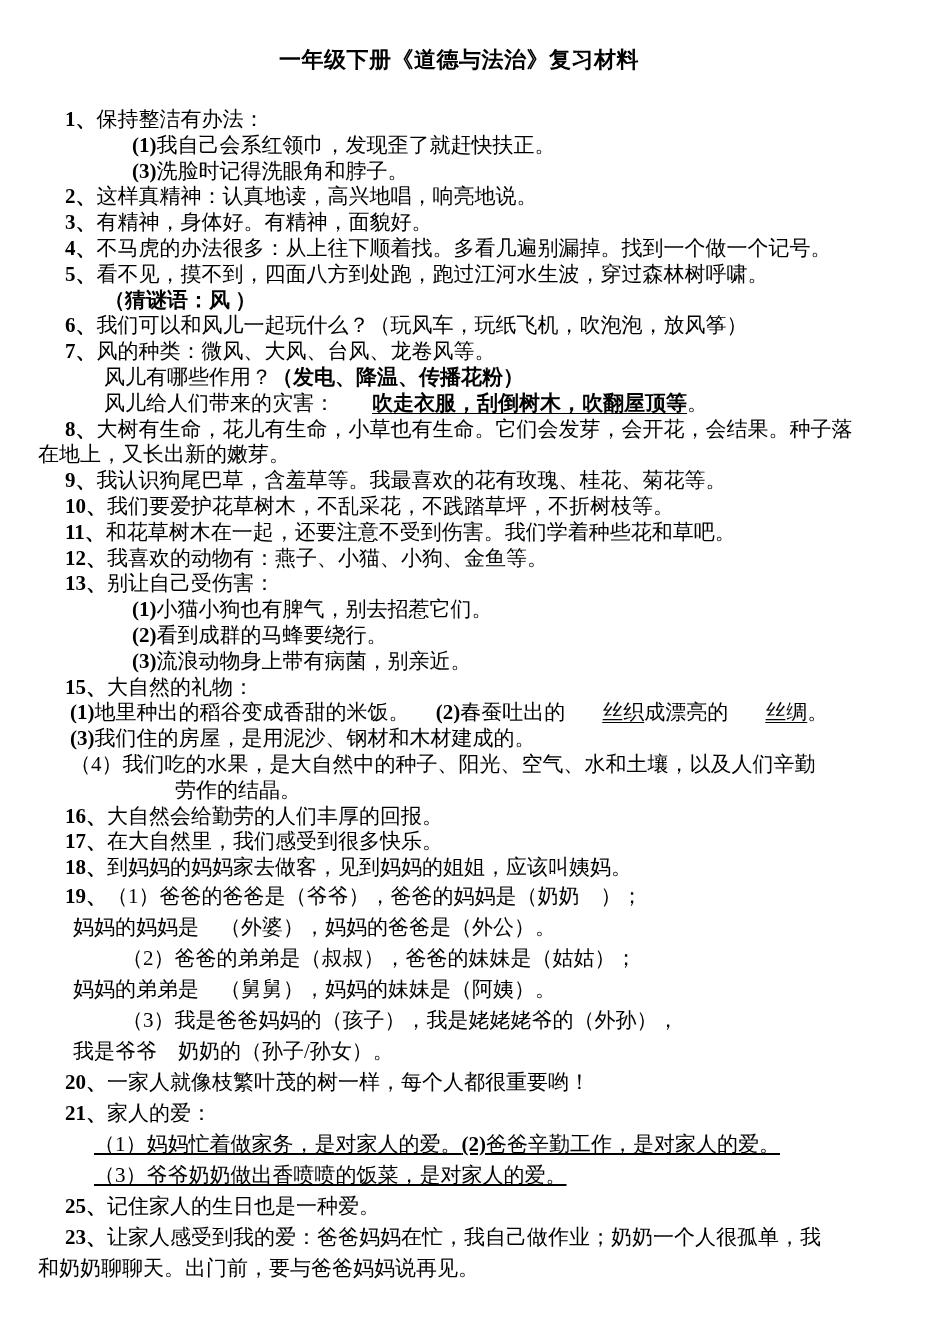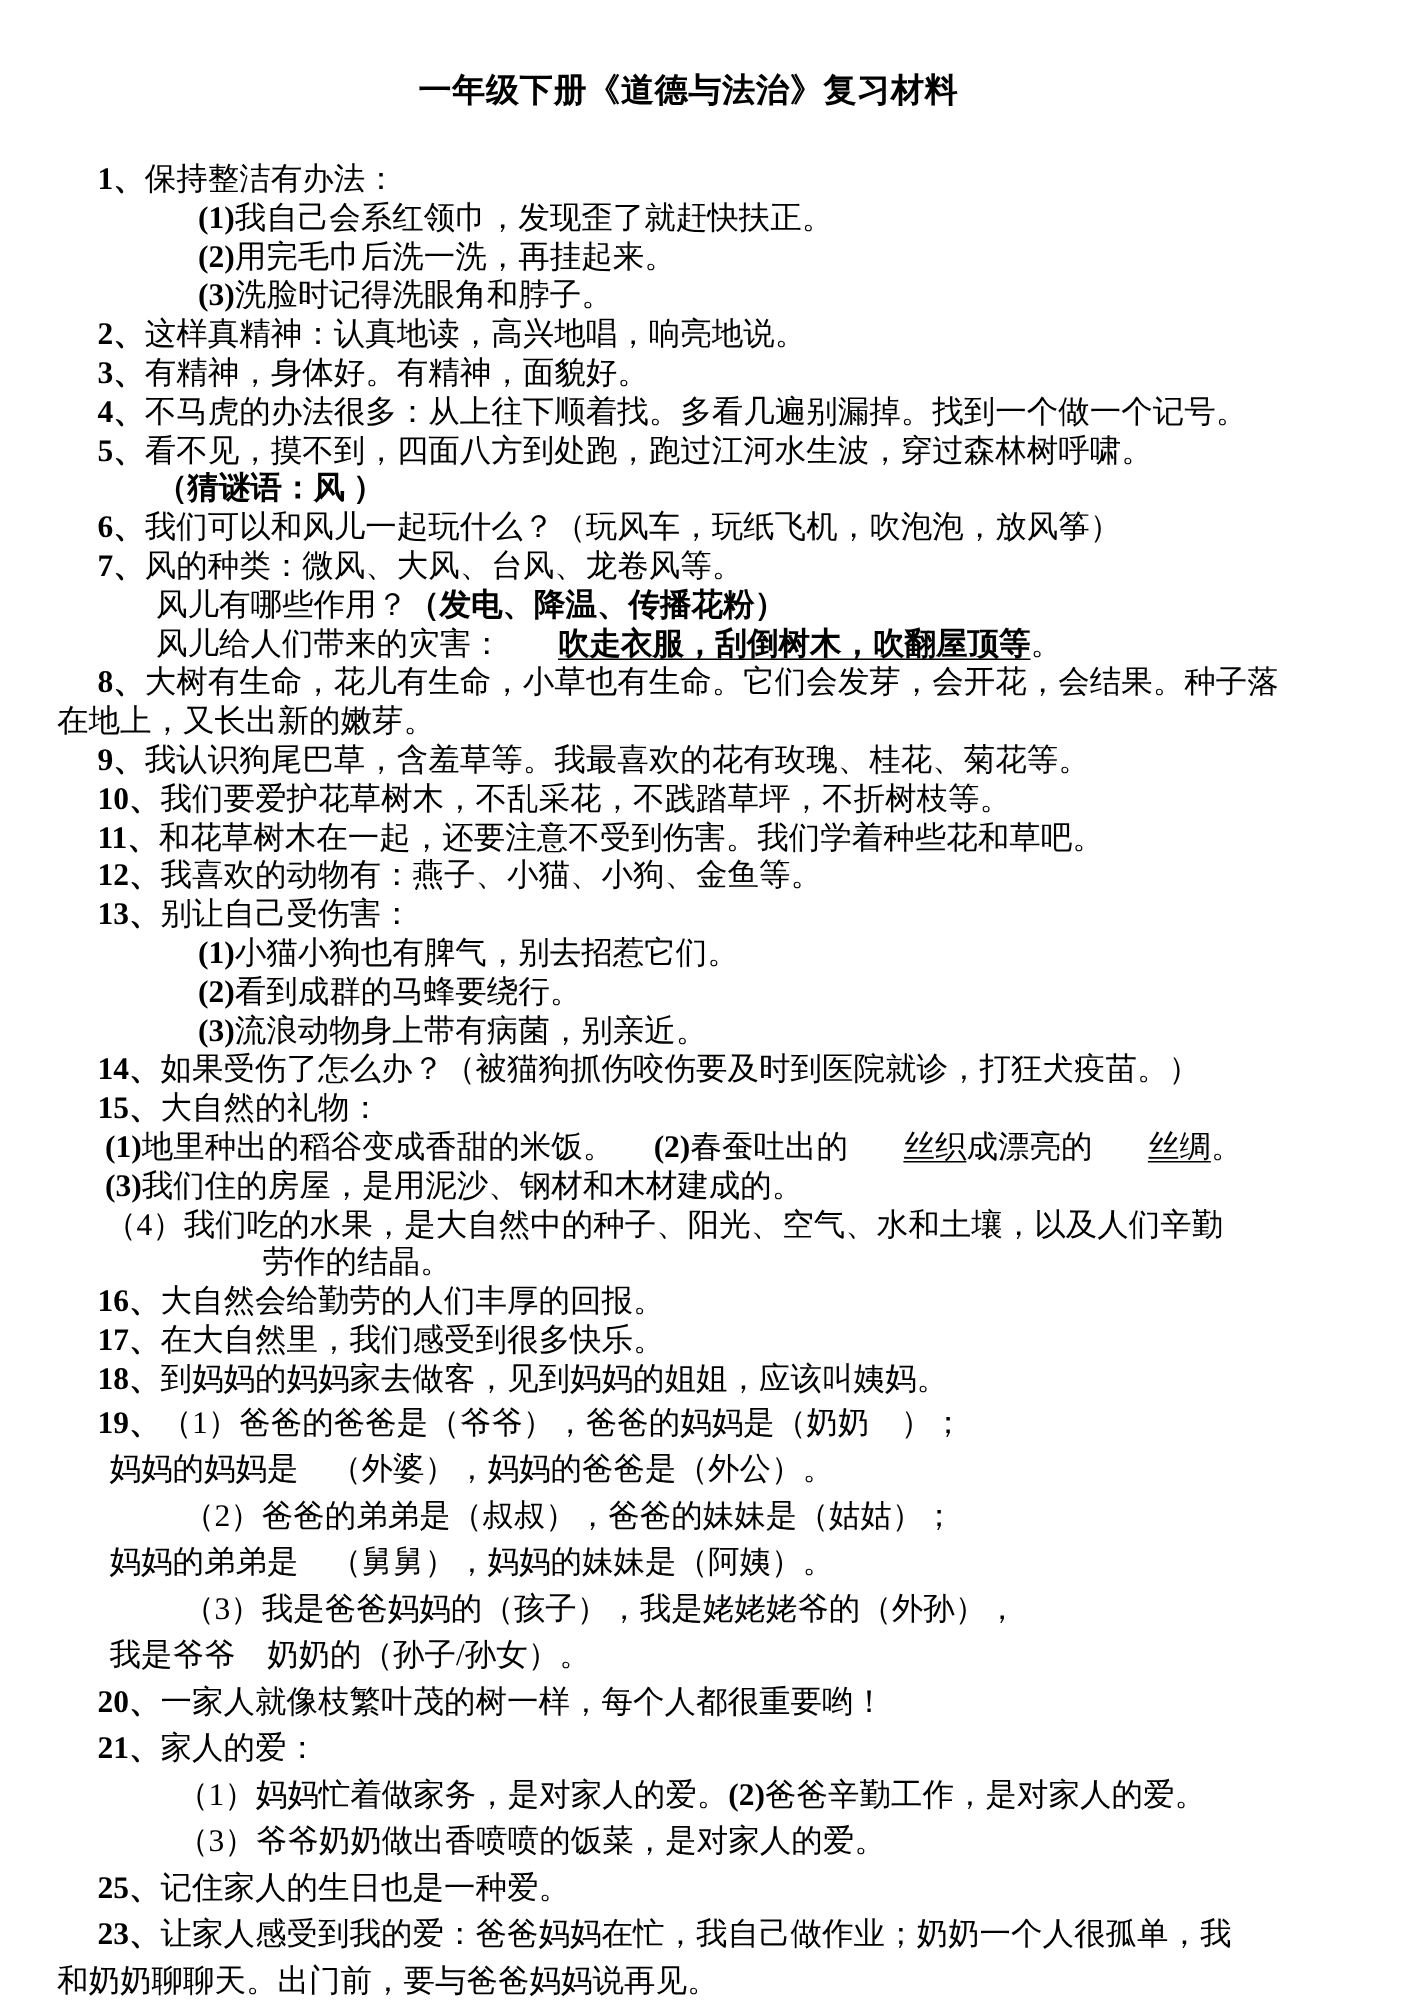--- a/index.html
+++ b/index.html
@@ -26,54 +26,52 @@
   .line { white-space: pre-wrap; }
   
   .ind-num   { padding-left: 65px;  }
   .ind-flush { padding-left: 38px;  }
   .ind-text  { padding-left: 104px; }
   .ind-sub   { padding-left: 132px; }
   .ind-sub15 { padding-left: 70px; }
   .ind-deep  { padding-left: 175px; }
   .ind-q2    { padding-left: 122px; }
   .ind-qc    { padding-left: 73px; }
-  .ind-fam   { padding-left: 118px; }
+  .ind-fam   { padding-left: 94px; text-decoration: underline; }
   .b { font-weight: 700; }
   .u { text-decoration: underline; text-underline-offset: 3px; text-decoration-thickness: 1px; margin-left: 37px; }
 </style>
 </head>
 <body>
 
 <div class="page">
   <div class="title">一年级下册《道德与法治》复习材料</div>
   <div class="sec sec1">
       <div class="line ind-num"><span class="b">1、</span><span>保持整洁有办法：</span></div>
       <div class="line ind-sub"><span class="b">(1)</span><span>我自己会系红领巾，发现歪了就赶快扶正。</span></div>
-      <div class="line ind-sub"><span class="b">(2)</span><span>用完毛巾后洗一洗，再挂起来。</span></div>
       <div class="line ind-sub"><span class="b">(3)</span><span>洗脸时记得洗眼角和脖子。</span></div>
       <div class="line ind-num"><span class="b">2、</span><span>这样真精神：认真地读，高兴地唱，响亮地说。</span></div>
       <div class="line ind-num"><span class="b">3、</span><span>有精神，身体好。有精神，面貌好。</span></div>
       <div class="line ind-num"><span class="b">4、</span><span>不马虎的办法很多：从上往下顺着找。多看几遍别漏掉。找到一个做一个记号。</span></div>
       <div class="line ind-num"><span class="b">5、</span><span>看不见，摸不到，四面八方到处跑，跑过江河水生波，穿过森林树呼啸。</span></div>
       <div class="line ind-text"><span class="b">（猜谜语：风 ）</span></div>
       <div class="line ind-num"><span class="b">6、</span><span>我们可以和风儿一起玩什么？（玩风车，玩纸飞机，吹泡泡，放风筝）</span></div>
       <div class="line ind-num"><span class="b">7、</span><span>风的种类：微风、大风、台风、龙卷风等。</span></div>
       <div class="line ind-text"><span>风儿有哪些作用？</span><span class="b">（发电、降温、传播花粉）</span></div>
       <div class="line ind-text"><span>风儿给人们带来的灾害：</span><span class="b u">吹走衣服，刮倒树木，吹翻屋顶等</span><span>。</span></div>
       <div class="line ind-num"><span class="b">8、</span><span>大树有生命，花儿有生命，小草也有生命。它们会发芽，会开花，会结果。种子落</span></div>
       <div class="line ind-flush"><span>在地上，又长出新的嫩芽。</span></div>
       <div class="line ind-num"><span class="b">9、</span><span>我认识狗尾巴草，含羞草等。我最喜欢的花有玫瑰、桂花、菊花等。</span></div>
       <div class="line ind-num"><span class="b">10、</span><span>我们要爱护花草树木，不乱采花，不践踏草坪，不折树枝等。</span></div>
       <div class="line ind-num"><span class="b">11、</span><span>和花草树木在一起，还要注意不受到伤害。我们学着种些花和草吧。</span></div>
       <div class="line ind-num"><span class="b">12、</span><span>我喜欢的动物有：燕子、小猫、小狗、金鱼等。</span></div>
       <div class="line ind-num"><span class="b">13、</span><span>别让自己受伤害：</span></div>
       <div class="line ind-sub"><span class="b">(1)</span><span>小猫小狗也有脾气，别去招惹它们。</span></div>
       <div class="line ind-sub"><span class="b">(2)</span><span>看到成群的马蜂要绕行。</span></div>
       <div class="line ind-sub"><span class="b">(3)</span><span>流浪动物身上带有病菌，别亲近。</span></div>
-      <div class="line ind-num"><span class="b">14、</span><span>如果受伤了怎么办？（被猫狗抓伤咬伤要及时到医院就诊，打狂犬疫苗。）</span></div>
       <div class="line ind-num"><span class="b">15、</span><span>大自然的礼物：</span></div>
       <div class="line ind-sub15"><span class="b">(1)</span><span>地里种出的稻谷变成香甜的米饭。　 </span><span class="b">(2)</span><span>春蚕吐出的</span><span class="u">丝织</span><span>成漂亮的</span><span class="u">丝绸</span><span>。</span></div>
       <div class="line ind-sub15"><span class="b">(3)</span><span>我们住的房屋，是用泥沙、钢材和木材建成的。</span></div>
       <div class="line ind-sub15"><span>（4）我们吃的水果，是大自然中的种子、阳光、空气、水和土壤，以及人们辛勤</span></div>
       <div class="line ind-deep"><span>劳作的结晶。</span></div>
       <div class="line ind-num"><span class="b">16、</span><span>大自然会给勤劳的人们丰厚的回报。</span></div>
       <div class="line ind-num"><span class="b">17、</span><span>在大自然里，我们感受到很多快乐。</span></div>
       <div class="line ind-num"><span class="b">18、</span><span>到妈妈的妈妈家去做客，见到妈妈的姐姐，应该叫姨妈。</span></div>
     </div>
   <div class="sec sec2">

